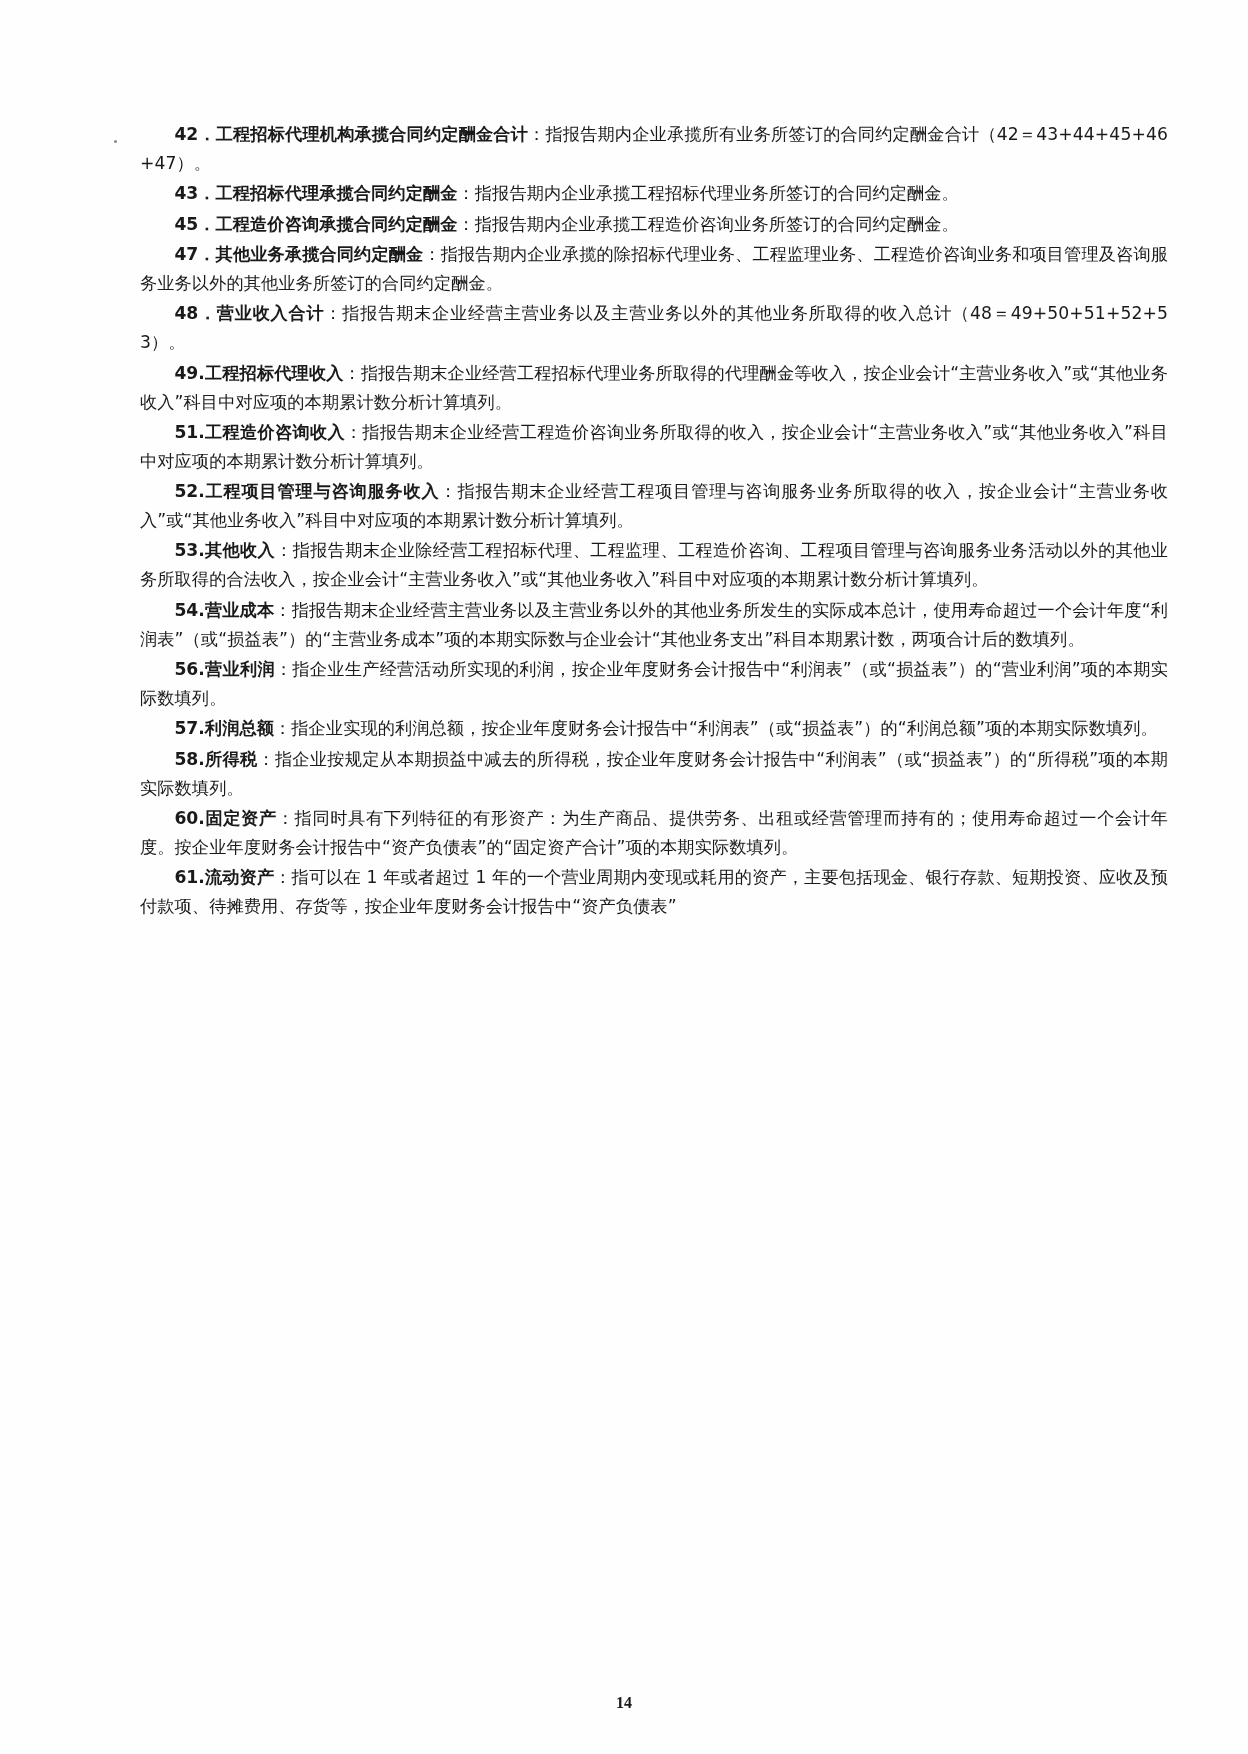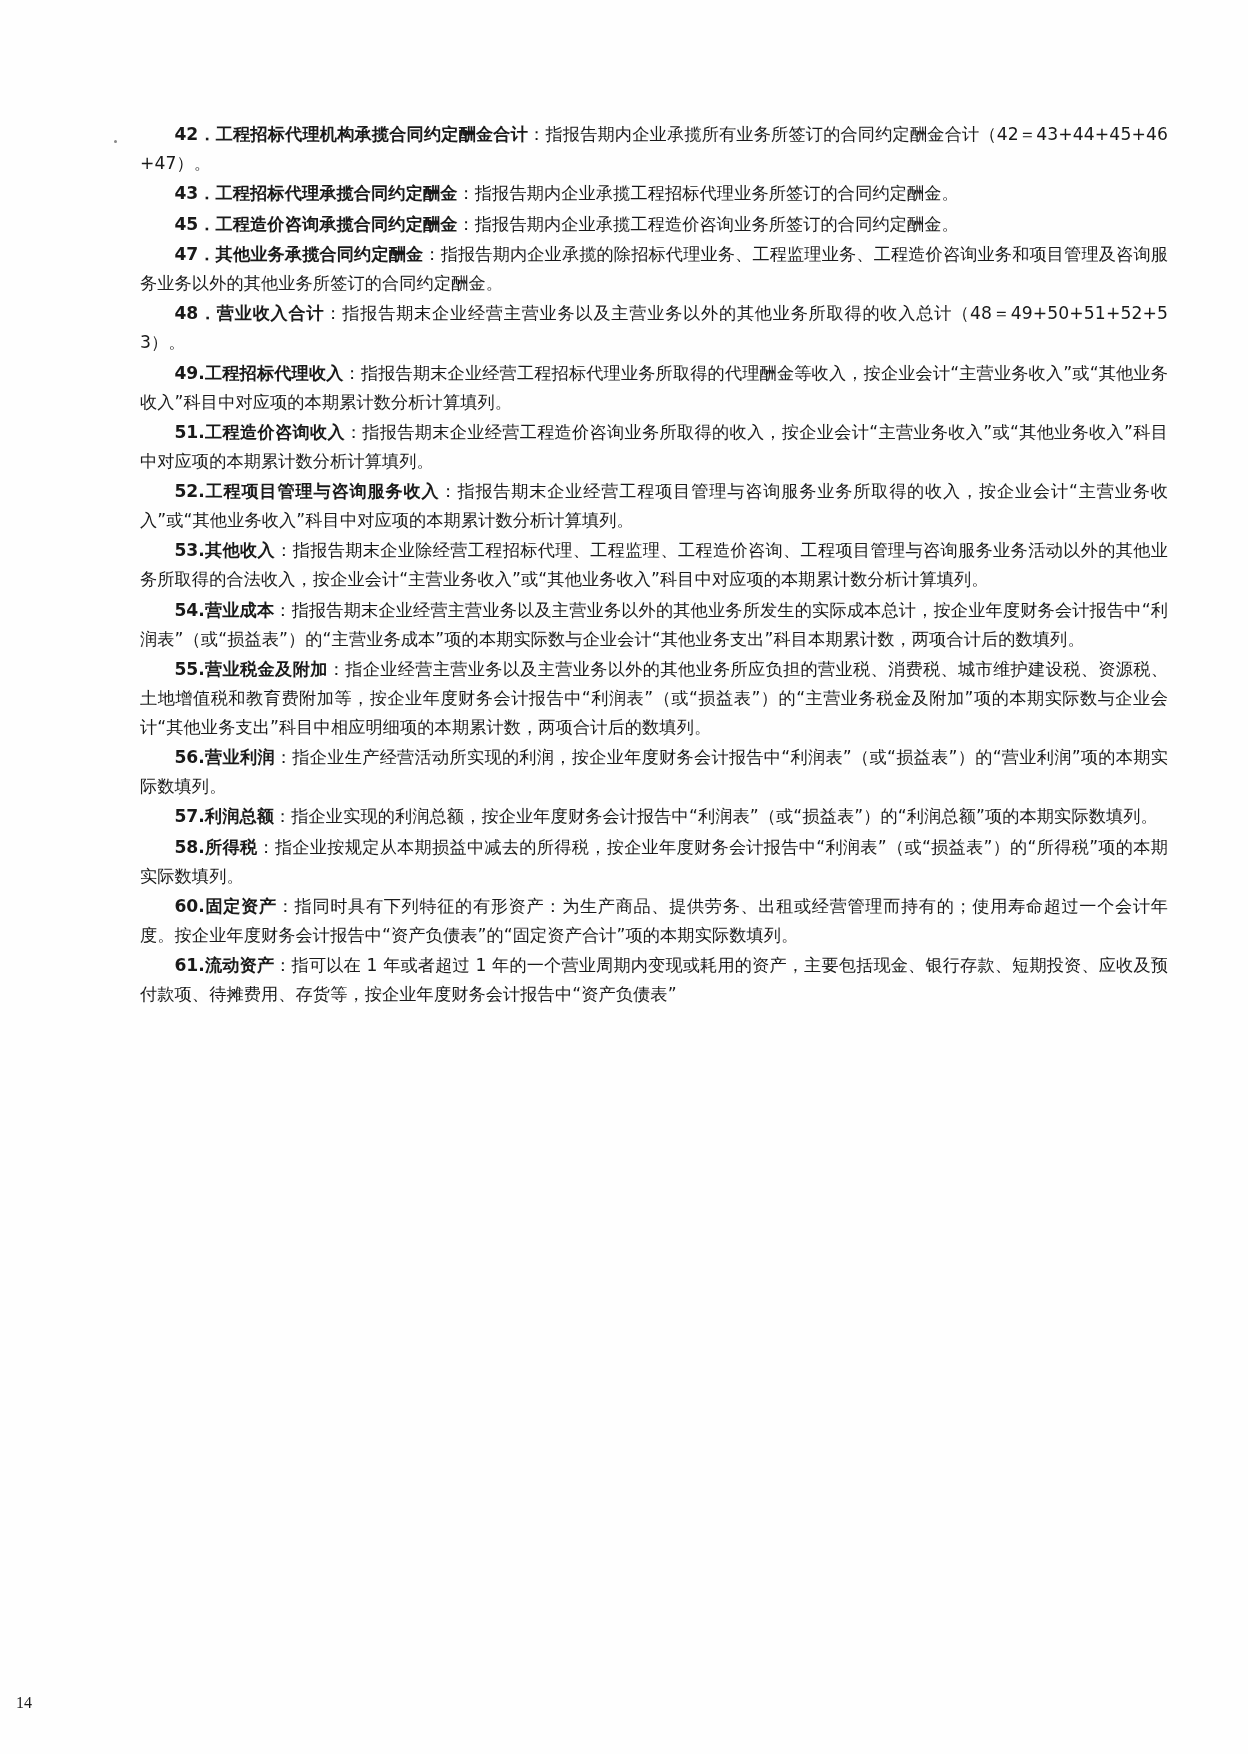--- a/index.html
+++ b/index.html
@@ -34,26 +34,26 @@
   }
   .para .num {
     font-weight: bold;
     letter-spacing: 0;
   }
   .para .term {
     font-weight: bold;
   }
   .page-number {
     position: absolute;
-    left: 16px;
+    left: 0;
     right: 0;
     bottom: 42px;
-    text-align: left;
+    text-align: center;
     font-size: 16px;
-    font-weight: normal;
+    font-weight: bold;
     font-family: "Liberation Serif", serif;
   }
   .speck {
     position: absolute;
     width: 3px;
     height: 3px;
     background: #888;
     border-radius: 50%;
     top: 140px;
     left: 114px;
@@ -100,26 +100,23 @@
 
     <p class="para">
       <span class="num">52.</span><span class="term">工程项目管理与咨询服务收入</span><span>：指报告期末企业经营工程项目管理与咨询服务业务所取得的收入，按企业会计“主营业务收入”或“其他业务收入”科目中对应项的本期累计数分析计算填列。</span>
     </p>
 
     <p class="para">
       <span class="num">53.</span><span class="term">其他收入</span><span>：指报告期末企业除经营工程招标代理、工程监理、工程造价咨询、工程项目管理与咨询服务业务活动以外的其他业务所取得的合法收入，按企业会计“主营业务收入”或“其他业务收入”科目中对应项的本期累计数分析计算填列。</span>
     </p>
 
     <p class="para">
-      <span class="num">54.</span><span class="term">营业成本</span><span>：指报告期末企业经营主营业务以及主营业务以外的其他业务所发生的实际成本总计，按企业年度财务会计报告中“利润表”（或“损益表”）的“主营业务成本”项的本期实际数与企业会计“其他业务支出”科目本期累计数，两项合计后的数填列。</span>
+      <span class="num">54.</span><span class="term">营业成本</span><span>：指报告期末企业经营主营业务以及主营业务以外的其他业务所发生的实际成本总计，使用寿命超过一个会计年度“利润表”（或“损益表”）的“主营业务成本”项的本期实际数与企业会计“其他业务支出”科目本期累计数，两项合计后的数填列。</span>
     </p>
 
-    <p class="para">
-      <span class="num">55.</span><span class="term">营业税金及附加</span><span>：指企业经营主营业务以及主营业务以外的其他业务所应负担的营业税、消费税、城市维护建设税、资源税、土地增值税和教育费附加等，按企业年度财务会计报告中“利润表”（或“损益表”）的“主营业务税金及附加”项的本期实际数与企业会计“其他业务支出”科目中相应明细项的本期累计数，两项合计后的数填列。</span>
-    </p>
 
     <p class="para">
       <span class="num">56.</span><span class="term">营业利润</span><span>：指企业生产经营活动所实现的利润，按企业年度财务会计报告中“利润表”（或“损益表”）的“营业利润”项的本期实际数填列。</span>
     </p>
 
     <p class="para">
       <span class="num">57.</span><span class="term">利润总额</span><span>：指企业实现的利润总额，按企业年度财务会计报告中“利润表”（或“损益表”）的“利润总额”项的本期实际数填列。</span>
     </p>
 
     <p class="para">

